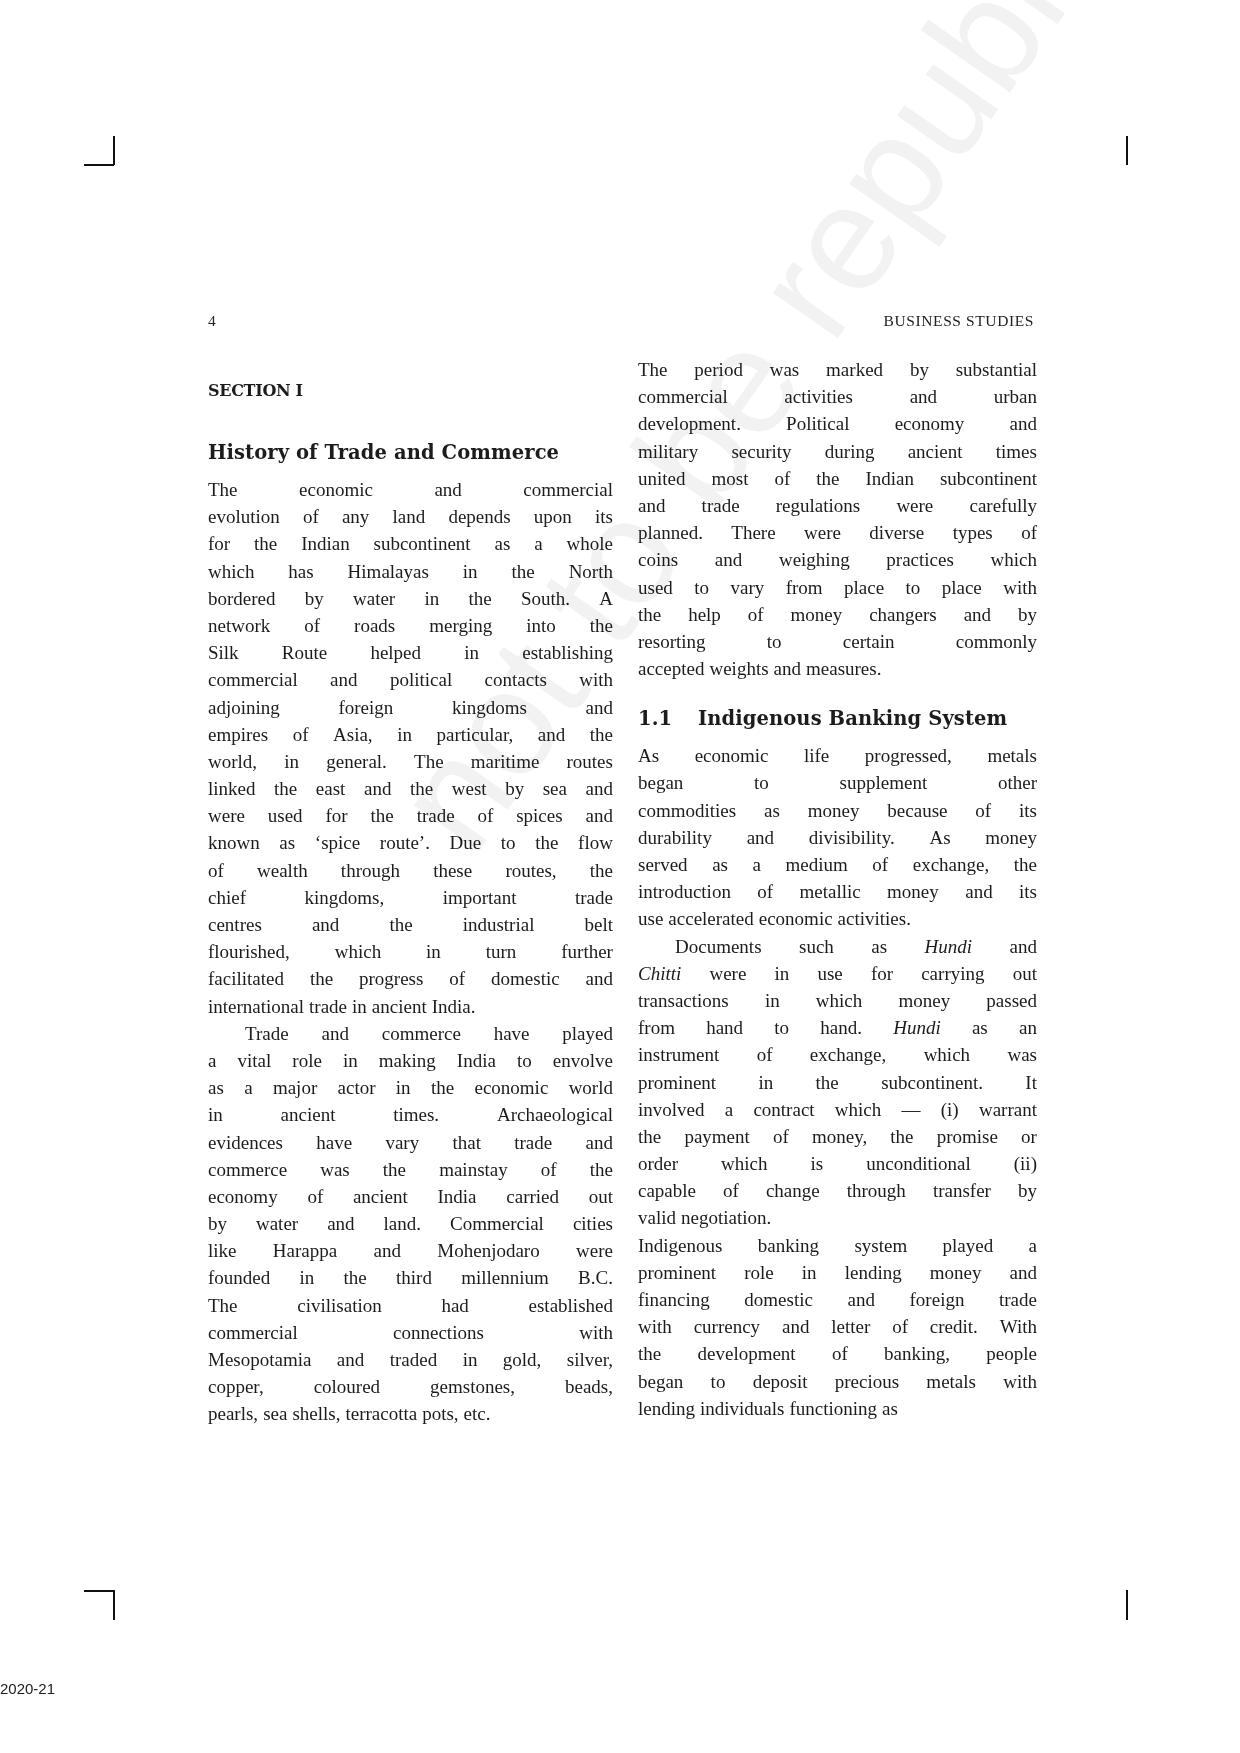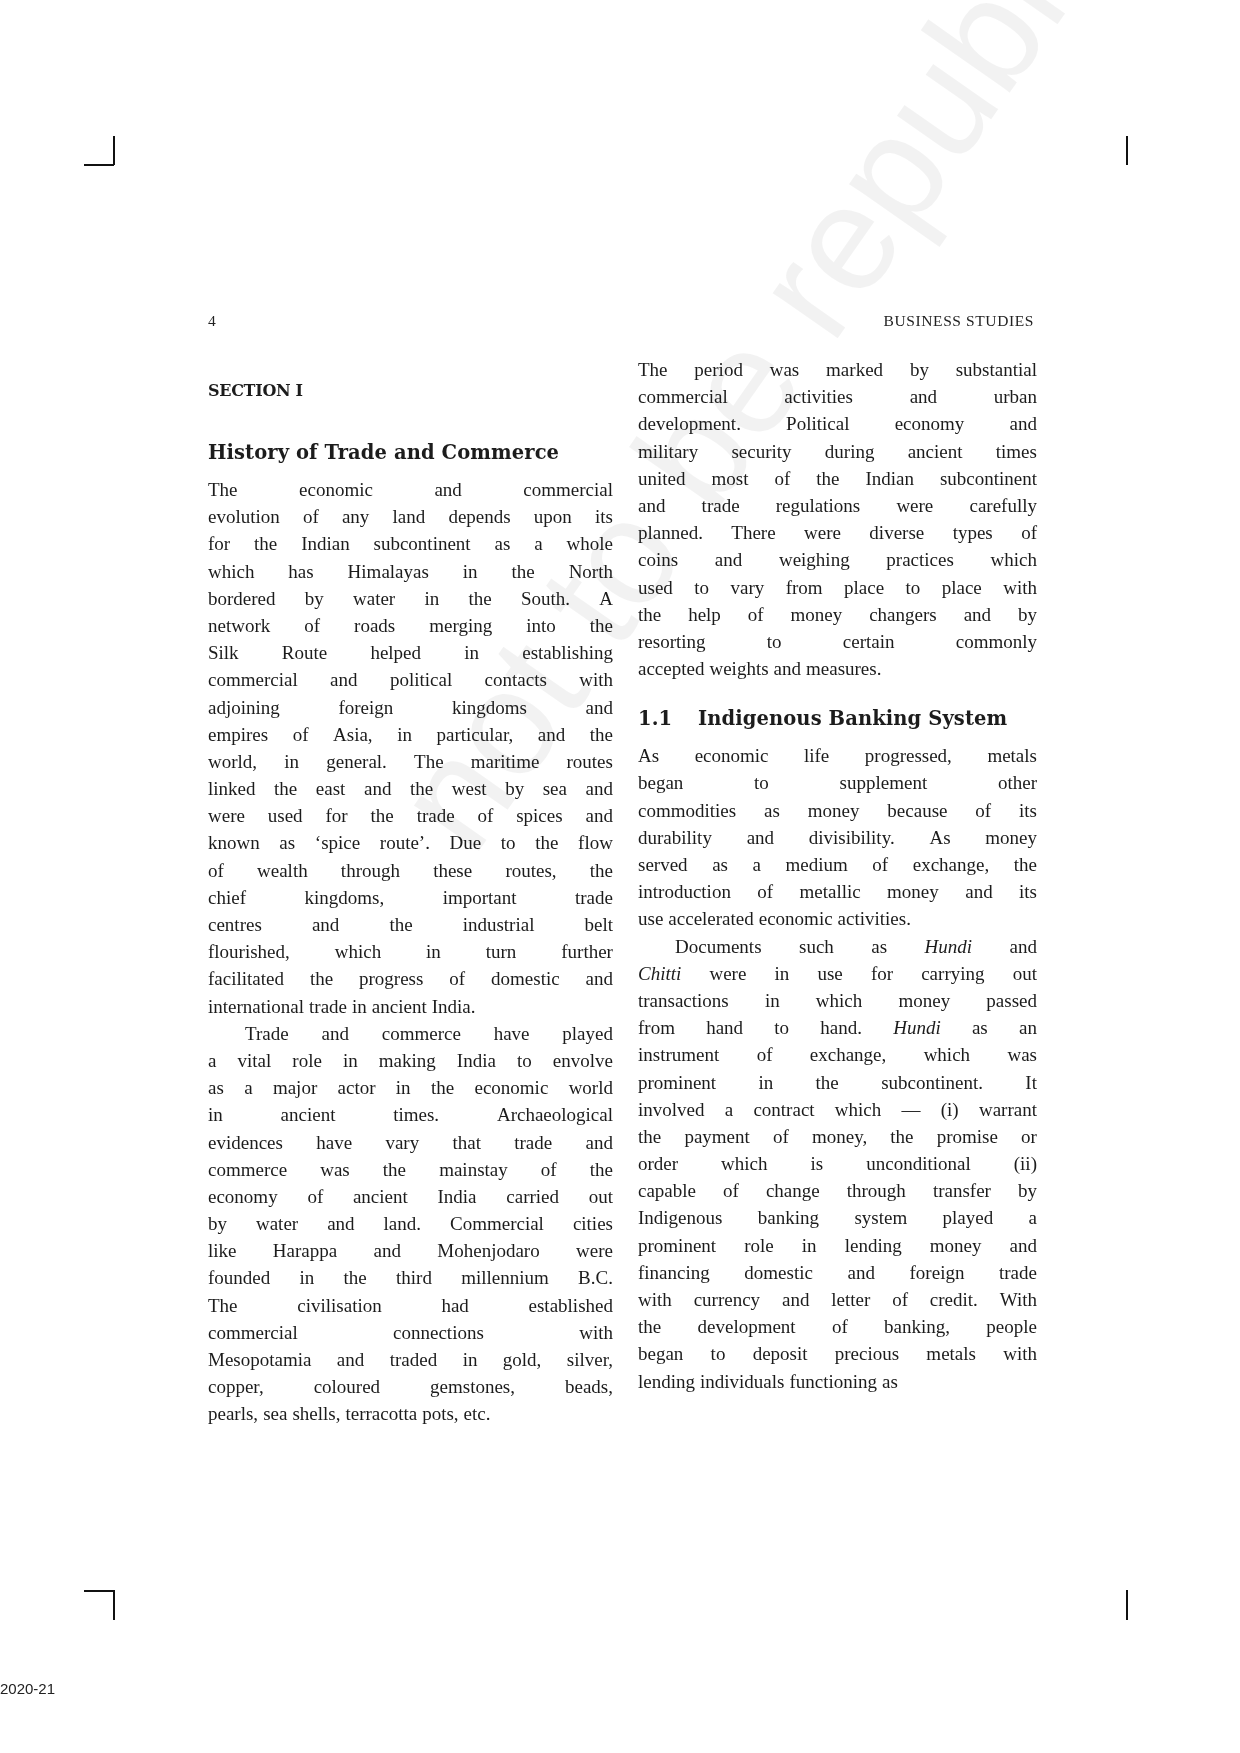--- a/index.html
+++ b/index.html
@@ -683,20 +683,26 @@
       <div class="line">
         <div class="jline">
           <span>capable</span>
           <span>of</span>
           <span>change</span>
           <span>through</span>
           <span>transfer</span>
           <span>by</span>
         </div>
       </div>
+      <div class="line">
+        <div class="jline last">
+          <span>valid</span>
+          <span>negotiation.</span>
+        </div>
+      </div>
     </div>
   <div id="para5">
       <div class="line">
         <div class="jline">
           <span>Indigenous</span>
           <span>banking</span>
           <span>system</span>
           <span>played</span>
           <span>a</span>
         </div>

